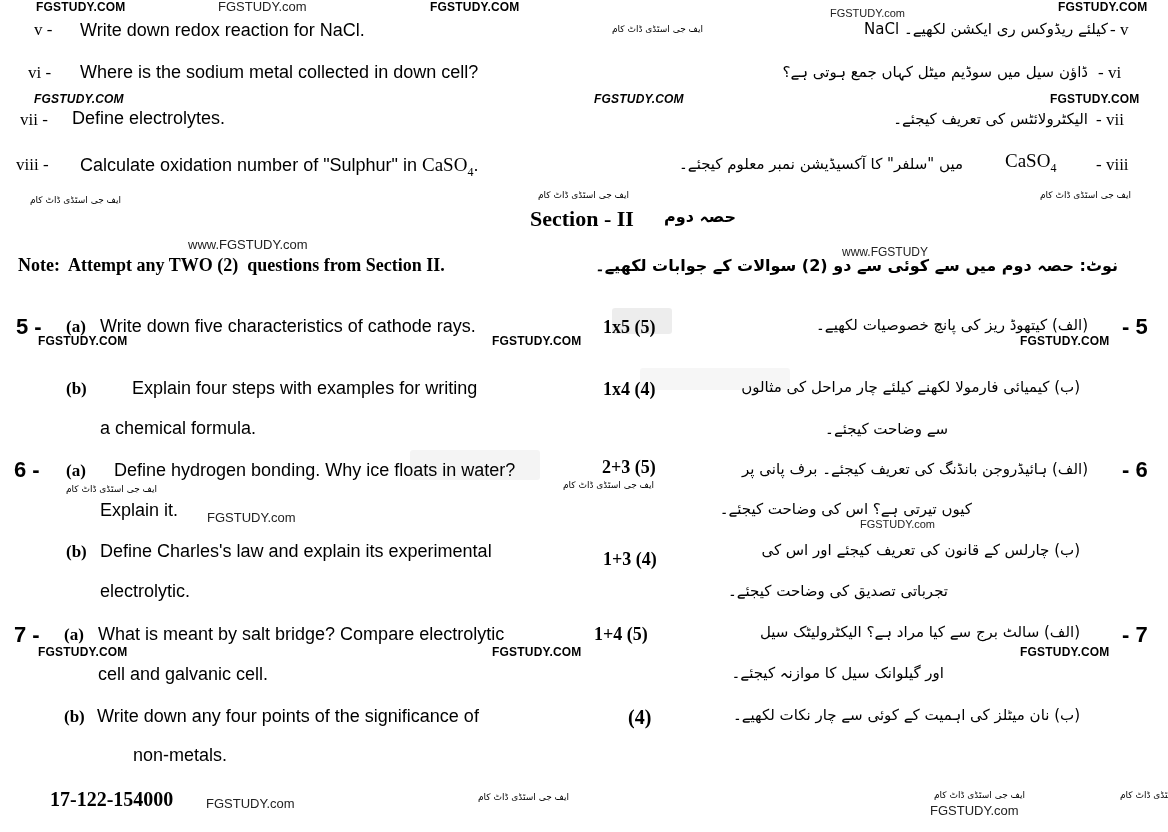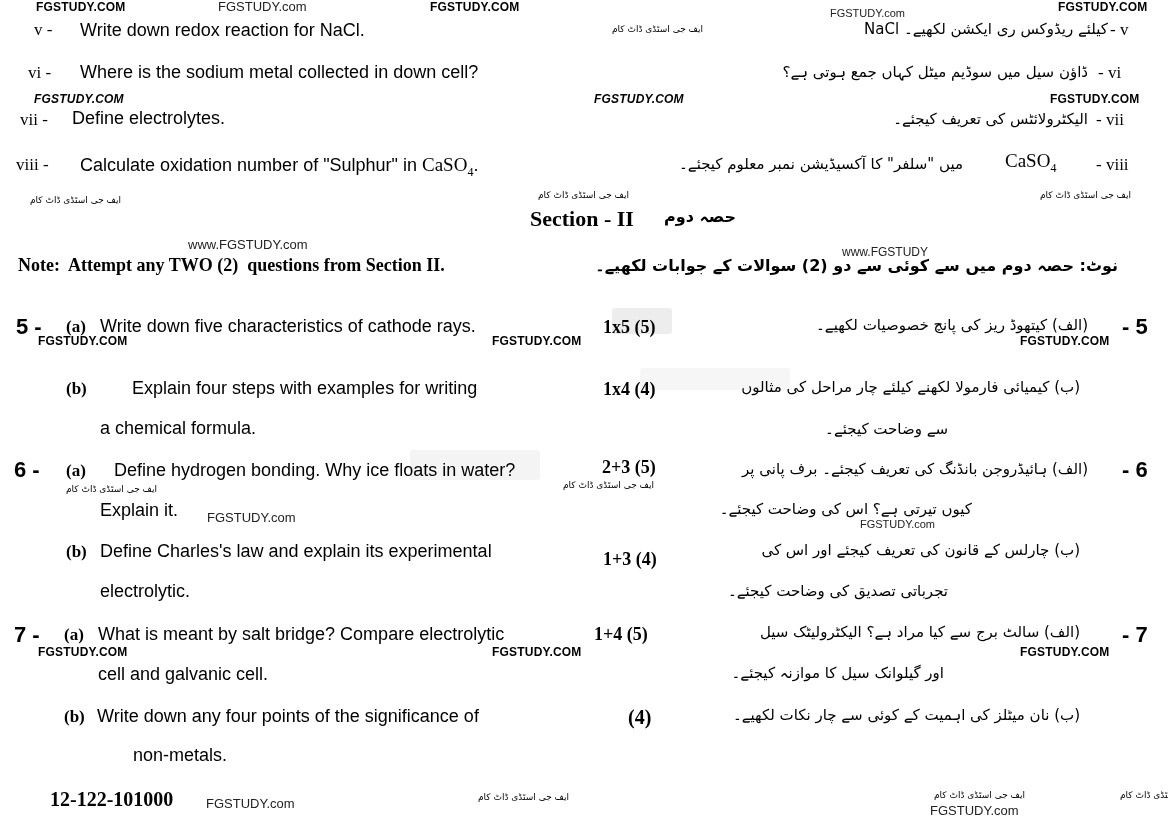--- a/index.html
+++ b/index.html
@@ -145,18 +145,18 @@
 
 <div class="abs serif-b" style="left:64px;top:707px;font-size:17px;">(b)</div>
 <div class="abs en" style="left:97px;top:706px;">Write down any four points of the significance of</div>
 <div class="abs en" style="left:97px;top:745px;margin-left:36px;">non-metals.</div>
 <div class="abs marks" style="left:628px;top:706px;font-size:20px;">(4)</div>
 <div class="abs ur" style="right:88px;top:706px;">
   <span>(ب)</span>
   <span>نان میٹلز کی اہمیت کے کوئی سے چار نکات لکھیے۔</span>
 </div>
 
-<div class="abs serif-b" style="left:50px;top:788px;font-size:20px;">12-122-101000</div>
+<div class="abs serif-b" style="left:50px;top:788px;font-size:20px;">17-122-154000</div>
 <div class="abs wm-thin" style="left:206px;top:796px;font-size:13px;">FGSTUDY.com</div>
 <div class="abs ur-small" style="left:478px;top:792px;">ایف جی اسٹڈی ڈاٹ کام</div>
 <div class="abs ur-small" style="left:934px;top:790px;">ایف جی اسٹڈی ڈاٹ کام</div>
 <div class="abs ur-small" style="left:1120px;top:790px;">ایف جی اسٹڈی ڈاٹ کام</div>
 <div class="abs wm-thin" style="left:930px;top:803px;font-size:13px;">FGSTUDY.com</div>
 
 </body></html>

